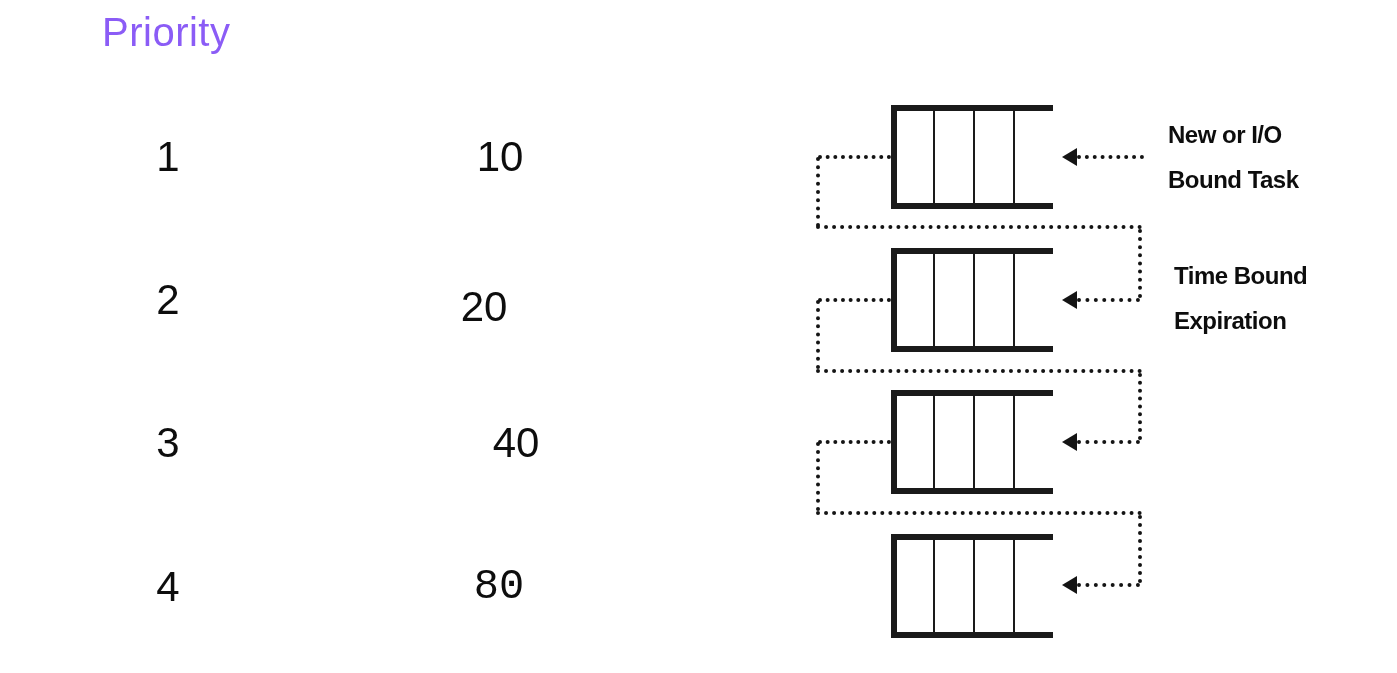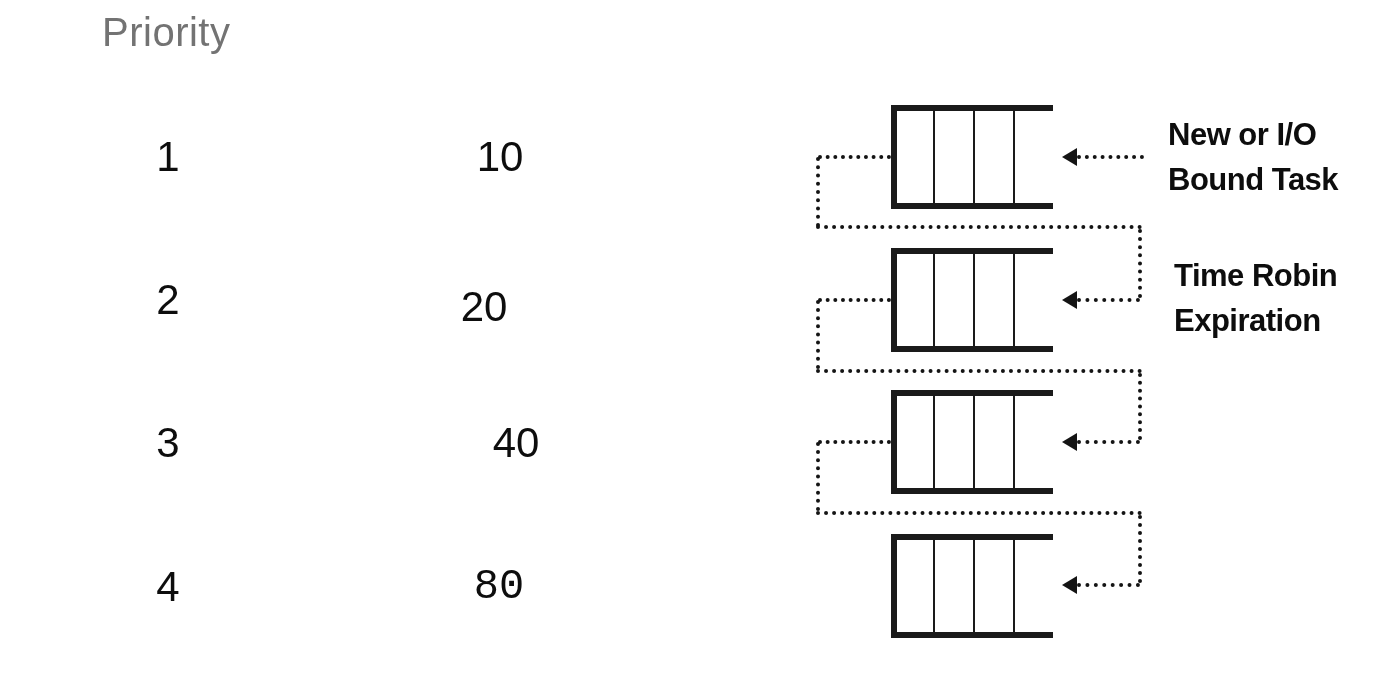--- a/index.html
+++ b/index.html
@@ -17,34 +17,34 @@
     color: #0d0d0d;
   }
 
   
   .hdr {
     position: absolute;
     top: 10px;
     font-size: 40px;
     line-height: 44px;
     letter-spacing: 0.5px;
-    color: #737373;
+    color: #8b5cf6;
     white-space: nowrap;
   }
   .cell {
     position: absolute;
     font-size: 42px;
     line-height: 42px;
     color: #0d0d0d;
     text-align: center;
     white-space: nowrap;
   }
   .side-label {
     position: absolute;
-    font-size: 31px;
+    font-size: 24px;
     font-weight: 700;
     line-height: 45px;
     letter-spacing: -0.5px;
     color: #0d0d0d;
     white-space: nowrap;
   }
 
   
   .queue {
     position: absolute;
@@ -162,17 +162,17 @@
     <div class="dot-v" style="left:1138px; top:515px; height:68px;"></div>
     <div class="dot-h" style="left:1077px; top:583px; width:63px;"></div>
     <div class="arrow-left" style="left:1062px; top:576px;"></div>
   </div>
 
   <div class="side-label" style="left:1168px; top:112px;">
     <div>New or I/O</div>
     <div>Bound Task</div>
   </div>
   <div class="side-label" style="left:1174px; top:253px;">
-    <div>Time Robin</div>
+    <div>Time Bound</div>
     <div>Expiration</div>
   </div>
 
 </div>
 
 </body></html>

